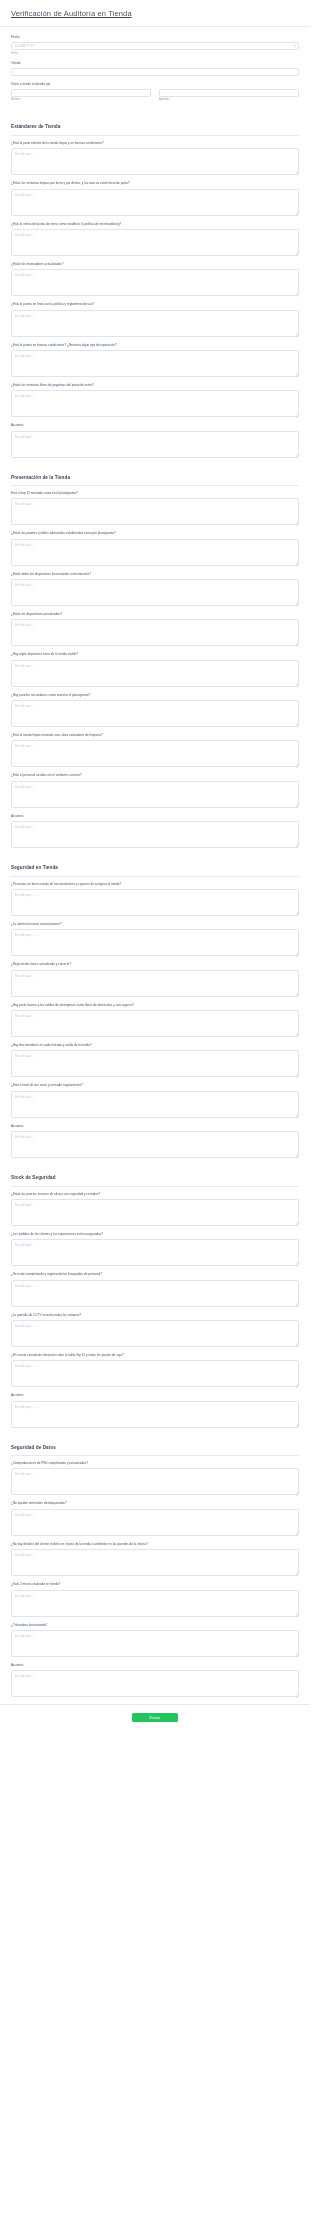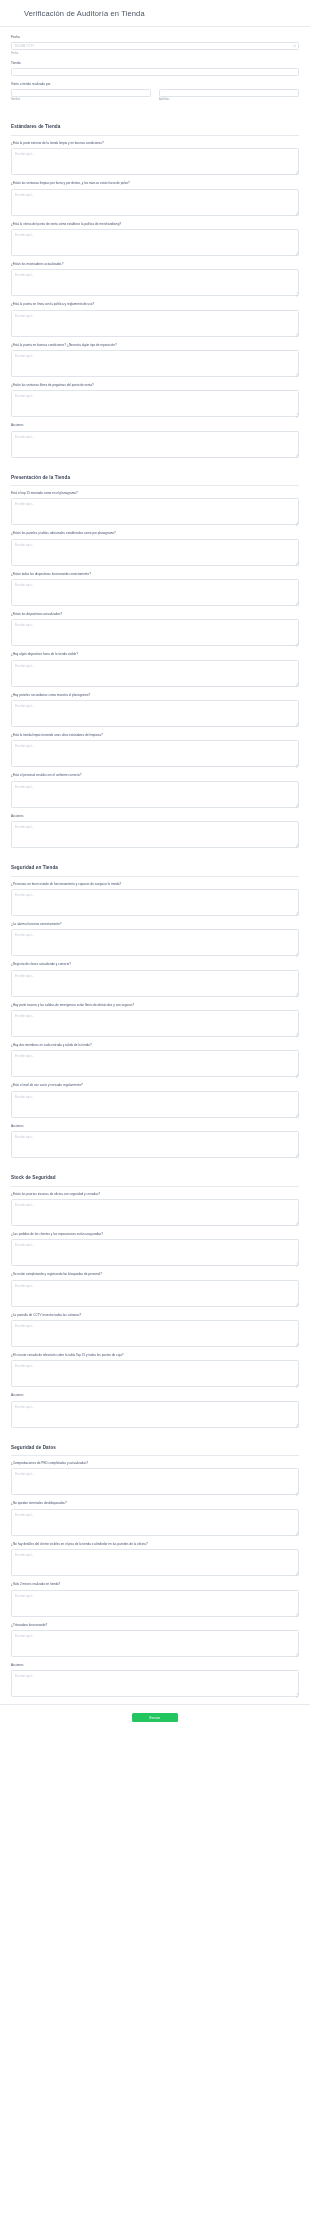--- a/index.html
+++ b/index.html
@@ -7,22 +7,23 @@
     width: 310px;
     background: #ffffff;
     font-family: "Liberation Sans", sans-serif;
     color: #3f4a5a;
     -webkit-font-smoothing: antialiased;
   }
   .page { width: 310px; background: #fff; padding-bottom: 0; }
 
   
   .form-header {
-    padding: 9px 11px 8px 24px;
+    padding: 9px 11px 8px 11px;
     border-bottom: 1px solid #e6e9ee;
+    text-decoration: underline;
   }
   .form-title {
     font-size: 7.5px;
     font-weight: 400;
     color: #4b5563;
     letter-spacing: .15px;
     line-height: 1.2;
   }
 
   

